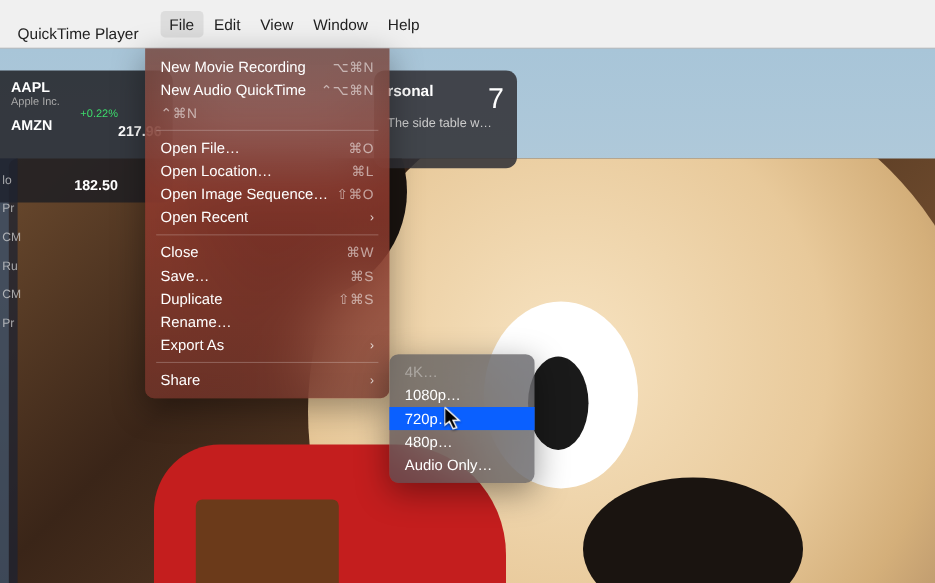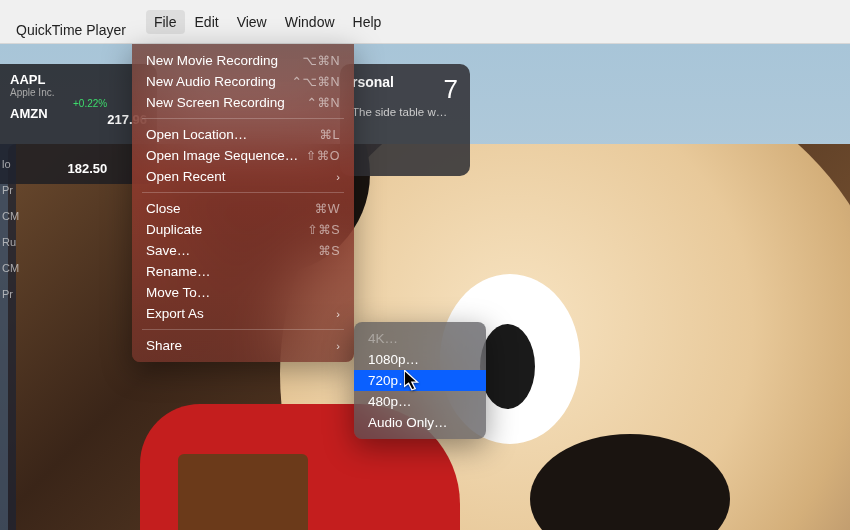--- a/index.html
+++ b/index.html
@@ -15,21 +15,21 @@
     
     .stocks { position: absolute; top: 20px; left: 0; width: 157px; background: rgba(30,30,35,0.85); border-radius: 0 10px 10px 0; padding: 8px 10px; color: #fff; font-size: 11px; z-index: 2; }
     .stock-row { margin-bottom: 8px; }
     .stock-sym { font-weight: 700; font-size: 13px; display:inline-block;}
     .stock-price { float: right; font-weight: 700; font-size: 13px; margin-top: 40px; }
     .stock-name { color: #aaa; font-size: 10px; display:block;}
     .stock-change { float:right; font-size: 10px; }
     .stock-change.pos { color: #3ddc6c; }
     
     
-    .note { position: absolute; top: 20px; left: 340px; width: 130px; height: 112px; background: rgba(50,50,55,0.88); border-radius: 10px; padding: 10px 12px; color: #fff; font-size: 12px; z-index: 2; }
+    .note { position: absolute; top: 20px; left: 340px; width: 130px; height: 89px; background: rgba(50,50,55,0.88); border-radius: 10px; padding: 10px 12px; color: #fff; font-size: 12px; z-index: 2; }
     .note-title { font-weight:700; font-size:14px; }
     .note-badge { position:absolute; top:10px; right:12px; font-size:26px; font-weight:300; }
     .note-body { color:#ccc; font-size:11.5px; margin-top:16px; white-space:nowrap; overflow:hidden; text-overflow:ellipsis;}
     
     
     .video { position:absolute; top: 100px; left: 8px; right:0; bottom:0; background: linear-gradient(135deg, #6b4a2e 0%, #3a2518 30%, #8a5f38 100%); overflow:hidden; z-index:1; border-radius: 8px 0 0 0; }
     .video::before { content:""; position:absolute; right:-50px; top:-80px; width:620px; height:620px; border-radius:50%; background: radial-gradient(circle at 38% 42%, #f7e3c1 0%, #e8c99a 45%, #d4af7a 65%, #b8946a 80%); }
     .ear1 { position:absolute; right:480px; top:-70px; width:200px; height:200px; border-radius:50%; background:#1a1410; }
     .eye { position:absolute; right:270px; top:130px; width:140px; height:170px; border-radius:50%; background:#fff;}
     .eye::after { content:""; position:absolute; left:40px; top:50px; width:55px; height:85px; border-radius:50%; background:#1a1a1a;}
@@ -112,58 +112,58 @@
   </div>
 
 </div>
 
 <div class="dropdown">
   <div class="dd-item">
       <span>New Movie Recording</span>
       <span class="shortcut">⌥⌘N</span>
     </div>
   <div class="dd-item">
-      <span>New Audio Recording</span>
+      <span>New Audio QuickTime</span>
       <span class="shortcut">⌃⌥⌘N</span>
     </div>
   <div class="dd-item">
-      <span>New Screen Recording</span>
       <span class="shortcut">⌃⌘N</span>
     </div>
   <div class="dd-sep"></div>
+  <div class="dd-item">
+      <span>Open File…</span>
+      <span class="shortcut">⌘O</span>
+    </div>
   <div class="dd-item">
       <span>Open Location…</span>
       <span class="shortcut">⌘L</span>
     </div>
   <div class="dd-item">
       <span>Open Image Sequence…</span>
       <span class="shortcut">⇧⌘O</span>
     </div>
   <div class="dd-item">
       <span>Open Recent</span>
       <span class="chev">›</span>
     </div>
   <div class="dd-sep"></div>
   <div class="dd-item">
       <span>Close</span>
       <span class="shortcut">⌘W</span>
     </div>
   <div class="dd-item">
+      <span>Save…</span>
+      <span class="shortcut">⌘S</span>
+    </div>
+  <div class="dd-item">
       <span>Duplicate</span>
       <span class="shortcut">⇧⌘S</span>
     </div>
   <div class="dd-item">
-      <span>Save…</span>
-      <span class="shortcut">⌘S</span>
-    </div>
-  <div class="dd-item">
       <span>Rename…</span>
-    </div>
-  <div class="dd-item">
-      <span>Move To…</span>
     </div>
   <div class="dd-item">
       <span>Export As</span>
       <span class="chev">›</span>
     </div>
   <div class="dd-sep"></div>
   <div class="dd-item">
       <span>Share</span>
       <span class="chev">›</span>
     </div>

